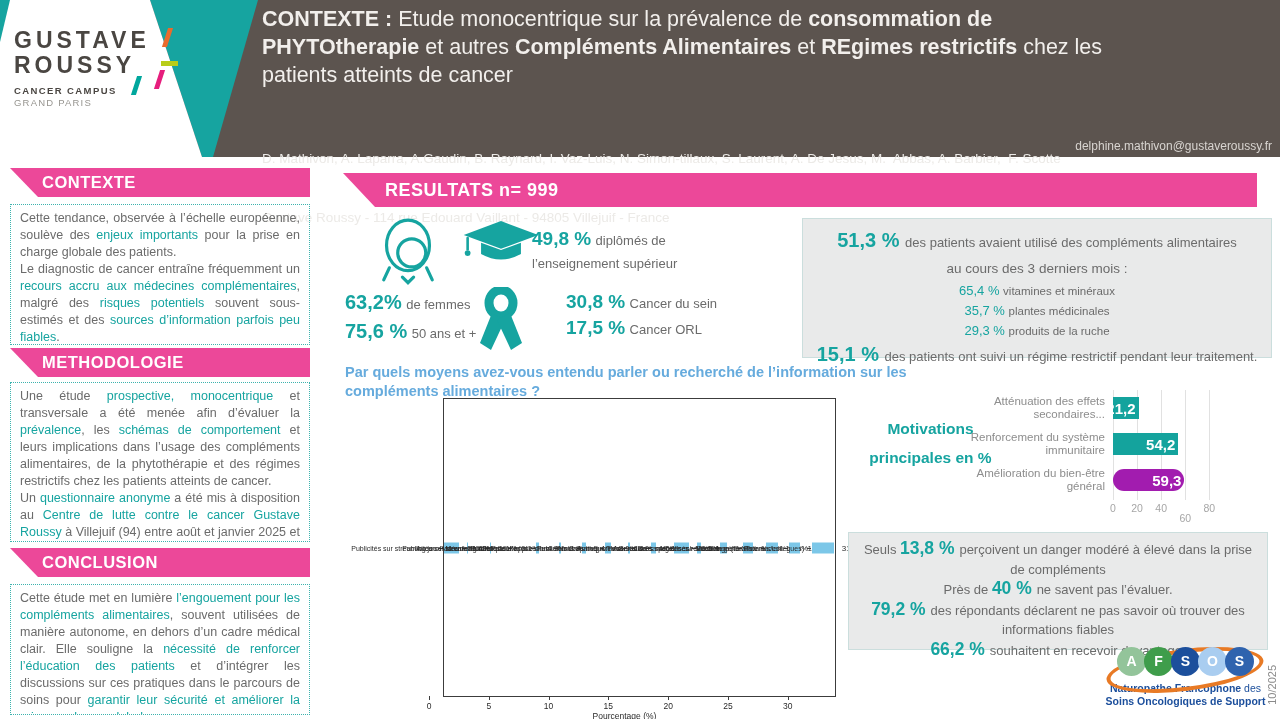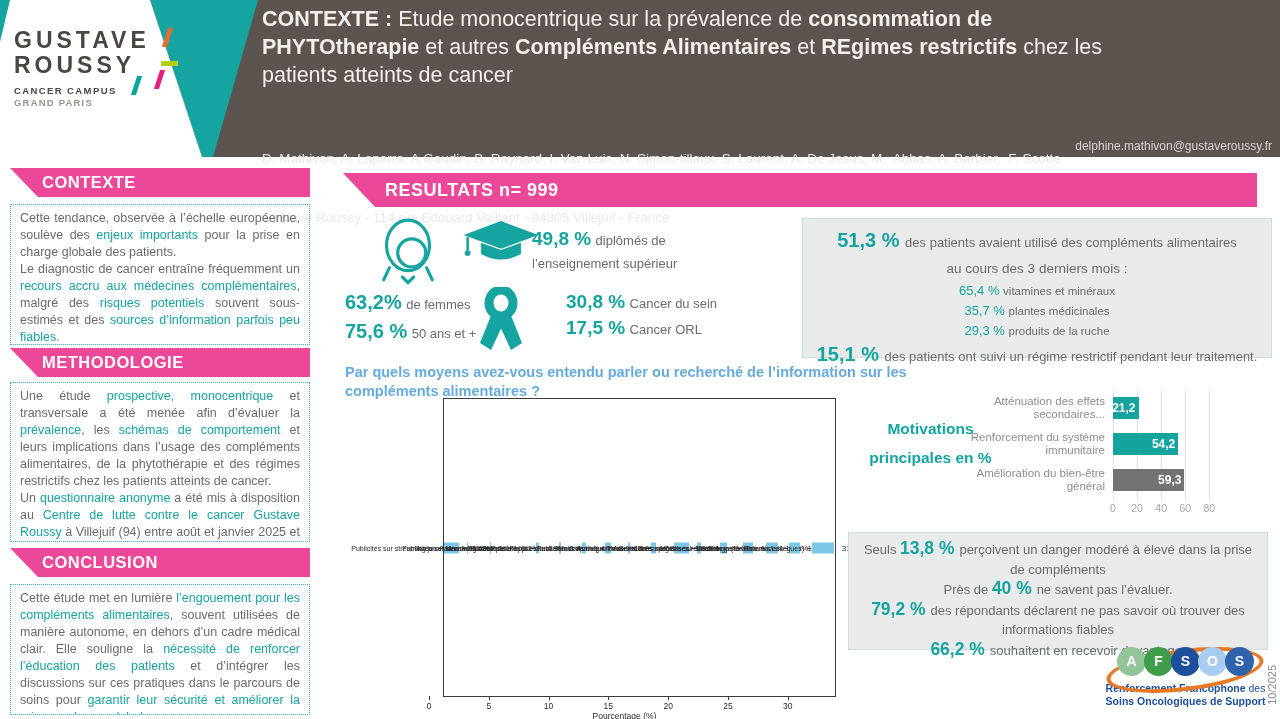--- a/index.html
+++ b/index.html
@@ -10,21 +10,21 @@
   .hdr-teal{position:absolute;left:0;top:0;width:100%;height:100%;background:#16a4a0;
             clip-path:polygon(150px 0,258px 0,213px 100%,202px 100%);}
   .hdr-white{position:absolute;left:0;top:0;width:100%;height:100%;background:#fff;
             clip-path:polygon(0 0,150px 0,202px 100%,0 100%);}
   .hdr-corner{position:absolute;left:0;top:0;width:100%;height:100%;background:#16a4a0;
             clip-path:polygon(0 0,10px 0,0 42px);}
   .grlogo{position:absolute;left:14px;top:28px;width:185px;height:90px;}
   .grlogo .l1{font-size:23px;font-weight:bold;color:#4a4642;letter-spacing:4px;line-height:25px;}
   .grlogo .l2{font-size:23px;font-weight:bold;color:#4a4642;letter-spacing:4px;line-height:25px;}
   .grlogo .l3{font-size:9.5px;font-weight:bold;color:#4a4642;letter-spacing:1.4px;margin-top:7px;}
-  .grlogo .l4{font-size:9.5px;color:#979590;letter-spacing:1.2px;margin-top:1px;font-weight:bold;}
+  .grlogo .l4{font-size:9.5px;color:#979590;letter-spacing:1.2px;margin-top:1px;}
   .mark{position:absolute;transform:skewX(-18deg);}
   .mark.orange{left:151px;top:0;width:5px;height:19px;background:#e96b2d;}
   .mark.chartreuse{left:147px;top:33px;width:17px;height:5px;background:#b8cd19;transform:none;}
   .mark.teal{left:120px;top:48px;width:5px;height:19px;background:#00a79d;}
   .mark.magenta{left:143px;top:42px;width:5px;height:19px;background:#e61e7d;}
   .hdr-title{position:absolute;left:262px;top:6px;width:1000px;font-size:21.5px;line-height:1.3;
              color:#f2efec;white-space:pre-line;}
   .hdr-title .b{font-weight:bold;}
   .hdr-authors{position:absolute;left:262px;top:110px;width:1000px;font-size:13.5px;line-height:1.45;
              color:#eceae7;white-space:pre-wrap;}
@@ -82,21 +82,21 @@
                font-weight:bold;font-size:15.5px;}
   .motiv-title div{margin-bottom:11px;}
   #motiv-chart{position:absolute;left:960px;top:390px;width:300px;height:130px;}
   #motiv-grid{position:absolute;left:153px;top:0;width:106px;height:110px;}
   .gline{position:absolute;top:0;width:1px;height:100%;background:#e1e1e1;}
   #motiv-rows{position:relative;z-index:1;}
   .mrow{display:flex;align-items:center;height:36px;}
   .mlabel{width:145px;text-align:right;font-size:11.5px;color:#8d8d8d;line-height:1.15;margin-right:8px;}
   .mbarwrap{position:relative;width:106px;height:22px;}
   .mbar{position:absolute;left:0;top:0;height:22px;display:flex;align-items:center;justify-content:flex-end;}
-  .mval{color:#fff;font-weight:bold;font-size:12px;padding-right:3px;white-space:nowrap;}
+  .mval{color:#fff;font-weight:bold;font-size:15px;padding-right:3px;white-space:nowrap;}
   #motiv-xaxis{position:absolute;left:153px;top:112px;width:106px;height:14px;}
   .mxt{position:absolute;transform:translateX(-50%);font-size:10.5px;color:#a6a6a6;}
   
   #afsos{position:absolute;left:1098px;top:646px;width:175px;text-align:center;}
   .afsos-ellipse{position:absolute;left:8px;top:3px;width:150px;height:34px;border:4px solid #e87a25;
                  border-radius:50%;transform:rotate(-7deg);}
   .afsos-circles{position:relative;display:flex;justify-content:center;padding-top:1px;}
   .acirc{width:29px;height:29px;border-radius:50%;color:#fff;font-weight:bold;font-size:14px;
          line-height:29px;text-align:center;margin:0 -1px;}
   .afsos-text{margin-top:6px;font-size:10.5px;line-height:1.25;color:#1c4f9c;}
@@ -360,31 +360,31 @@
           <div class="mlabel">Renforcement du système immunitaire</div>
           <div class="mbarwrap">
             <div class="mbar" style="width: 61.5909%; background: rgb(20, 163, 157);">
               <span class="mval">54,2</span>
             </div>
           </div>
         </div>
         <div class="mrow">
           <div class="mlabel">Amélioration du bien-être général</div>
           <div class="mbarwrap">
-            <div class="mbar" style="width: 67.3864%; background: #737373;">
+            <div class="mbar" style="width: 67.3864%; background: #a21caf; border-radius: 11px;">
               <span class="mval">59,3</span>
             </div>
           </div>
         </div>
       </div>
     <div id="motiv-xaxis">
         <span class="mxt" style="left: 0%;">0</span>
         <span class="mxt" style="left: 22.7273%;">20</span>
         <span class="mxt" style="left: 45.4545%;">40</span>
-        <span class="mxt" style="left: 68.1818%;">60</span>
+        <span class="mxt" style="left: 68.1818%; margin-top: 10px;">60</span>
         <span class="mxt" style="left: 90.9091%;">80</span>
       </div>
   </div>
 
   <div class="graybox" id="riskbox">
     <div><span>Seuls </span><span class="n18">13,8 % </span><span>perçoivent un danger modéré à élevé dans la prise de compléments</span></div>
     <div><span>Près de </span><span class="n18">40 % </span><span>ne savent pas l’évaluer.</span></div>
     <div><span class="n18">79,2 % </span><span>des répondants déclarent ne pas savoir où trouver des informations fiables</span></div>
     <div><span class="n18">66,2 % </span><span>souhaitent en recevoir davantage.</span></div>
   </div>
@@ -393,20 +393,20 @@
     <div class="afsos-ellipse"></div>
     <div class="afsos-circles" id="afsos-circles">
         <div class="acirc" style="background: rgb(147, 196, 154);">A</div>
         <div class="acirc" style="background: rgb(63, 157, 75);">F</div>
         <div class="acirc" style="background: rgb(28, 79, 156);">S</div>
         <div class="acirc" style="background: rgb(169, 205, 240);">O</div>
         <div class="acirc" style="background: rgb(47, 99, 174);">S</div>
       </div>
     <div class="afsos-text">
       <div>
-        <span class="b">Renforcement Francophone</span><span> des</span>
+        <span class="b">Naturopathe Francophone</span><span> des</span>
       </div>
       <div class="b">Soins Oncologiques de Support</div>
     </div>
   </div>
   <div id="datestamp">10/2025</div>
 
 </div>
 
 </body></html>

